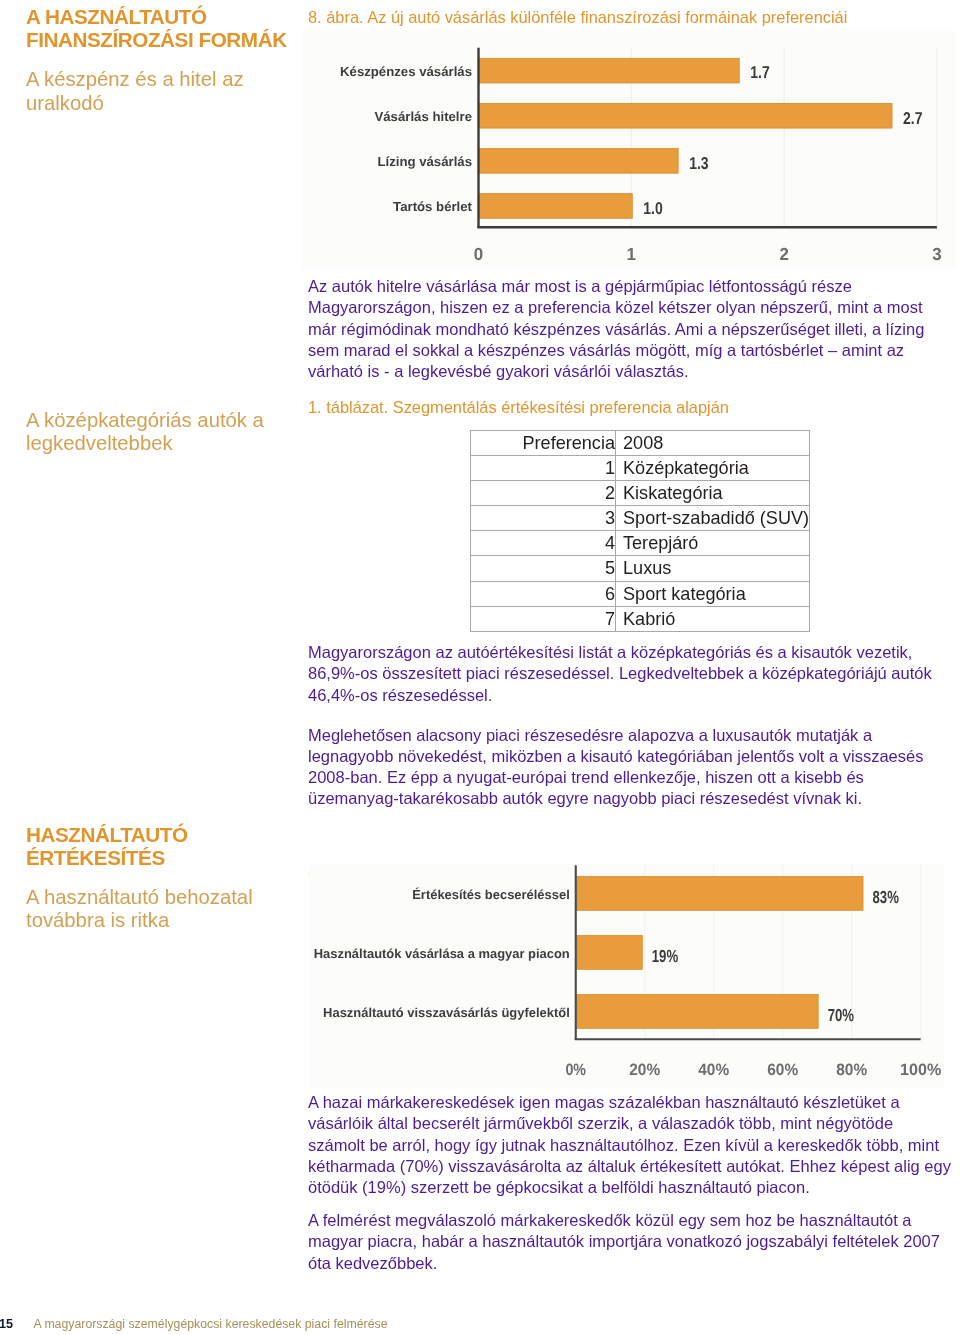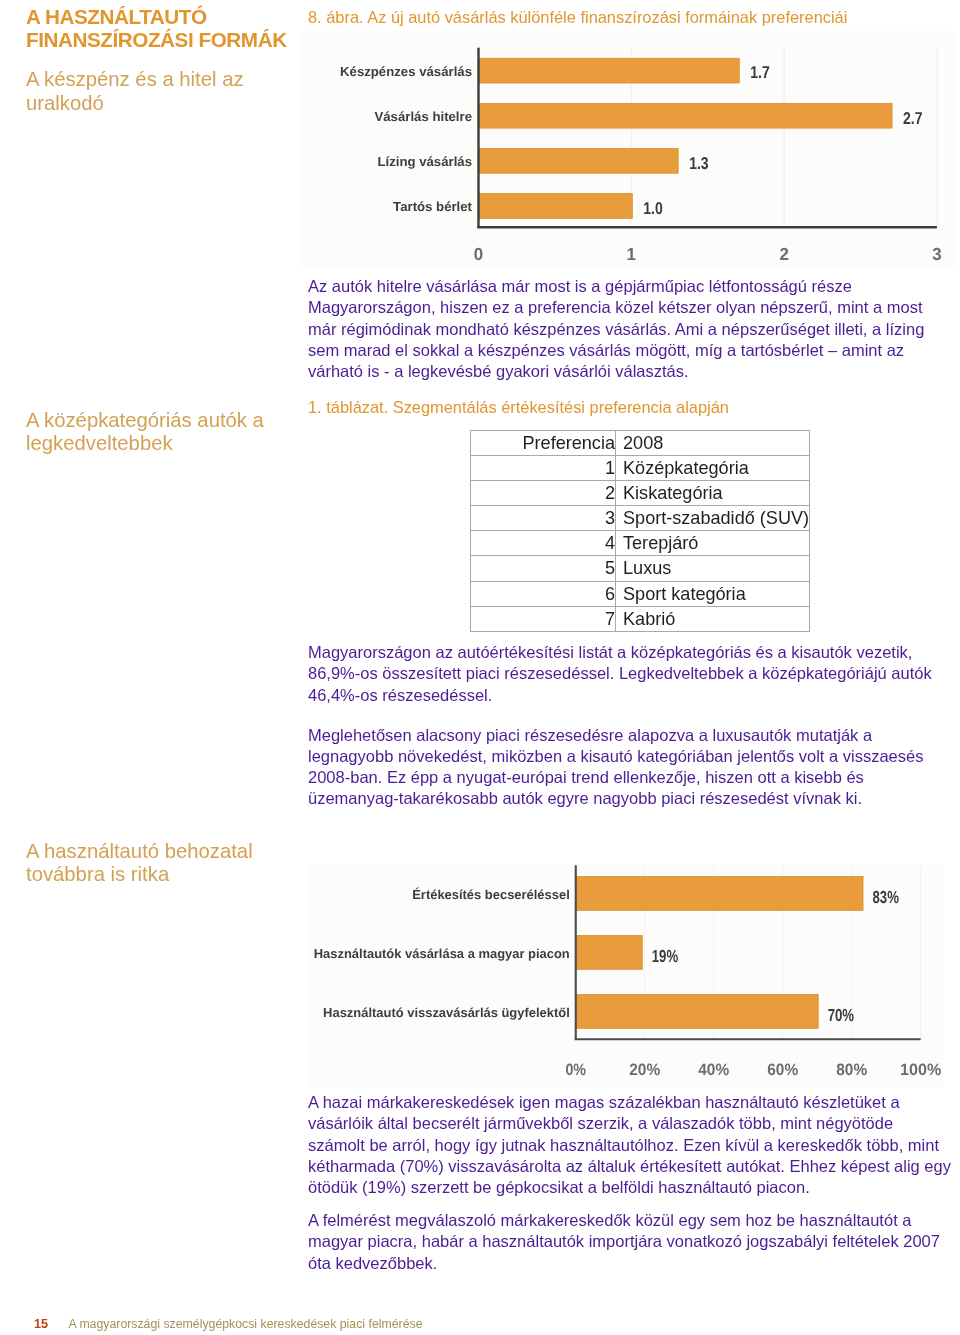--- a/index.html
+++ b/index.html
@@ -24,21 +24,21 @@
   
   table.dtable{border-collapse:collapse;font-size:18.1px;color:#231f20;
                table-layout:fixed;}
   table.dtable td{border:1px solid #a7a9ac;padding:0;height:24.1px;line-height:24.1px;
                   vertical-align:middle;white-space:nowrap;overflow:visible;}
   table.dtable td.c1{width:144px;text-align:right;}
   table.dtable td.c2{width:186px;text-align:left;padding-left:7px;}
 
   
   .footer{position:absolute;left:-1px;top:1317px;font-size:12.3px;color:#a6905a;}
-  .fpage{font-weight:bold;color:#c2410c;font-size:12.6px;padding-left:35px;}
+  .fpage{font-weight:bold;color:#0f172a;font-size:12.6px;}
   .ftext{margin-left:17px;}
 
   
   .chart{position:absolute;}
   svg{display:block;}
   svg text{-webkit-font-smoothing:antialiased;text-rendering:geometricPrecision;}
   .maincol > .chart1{left:-6px;top:31px;}
   .maincol > .chart2{left:1px;top:864px;}
 
   
@@ -60,20 +60,21 @@
 
   <div class="sidecol">
     <div class="side-sec" style="top:0px">
       <div class="side-h"><span>A HASZNÁLTAUTÓ</span><br><span>FINANSZÍROZÁSI FORMÁK</span></div>
       <div class="side-s"><span>A készpénz és a hitel az</span><br><span>uralkodó</span></div>
     </div>
     <div class="side-sec" style="top:386.6px">
       <div class="side-s"><span>A középkategóriás autók a</span><br><span>legkedveltebbek</span></div>
     </div>
     <div class="side-sec" style="top:817.6px">
+      <div class="side-h"><span>HASZNÁLTAUTÓ</span><br><span>ÉRTÉKESÍTÉS</span></div>
       <div class="side-s"><span>A használtautó behozatal</span><br><span>továbbra is ritka</span></div>
     </div>
   </div>
 
   <div class="maincol">
 
     <div class="fig-cap cap8">8. ábra. Az új autó vásárlás különféle finanszírozási formáinak preferenciái</div>
 
     <div class="chart chart1">
         <svg width="654" height="237" viewBox="0 0 654 237">

